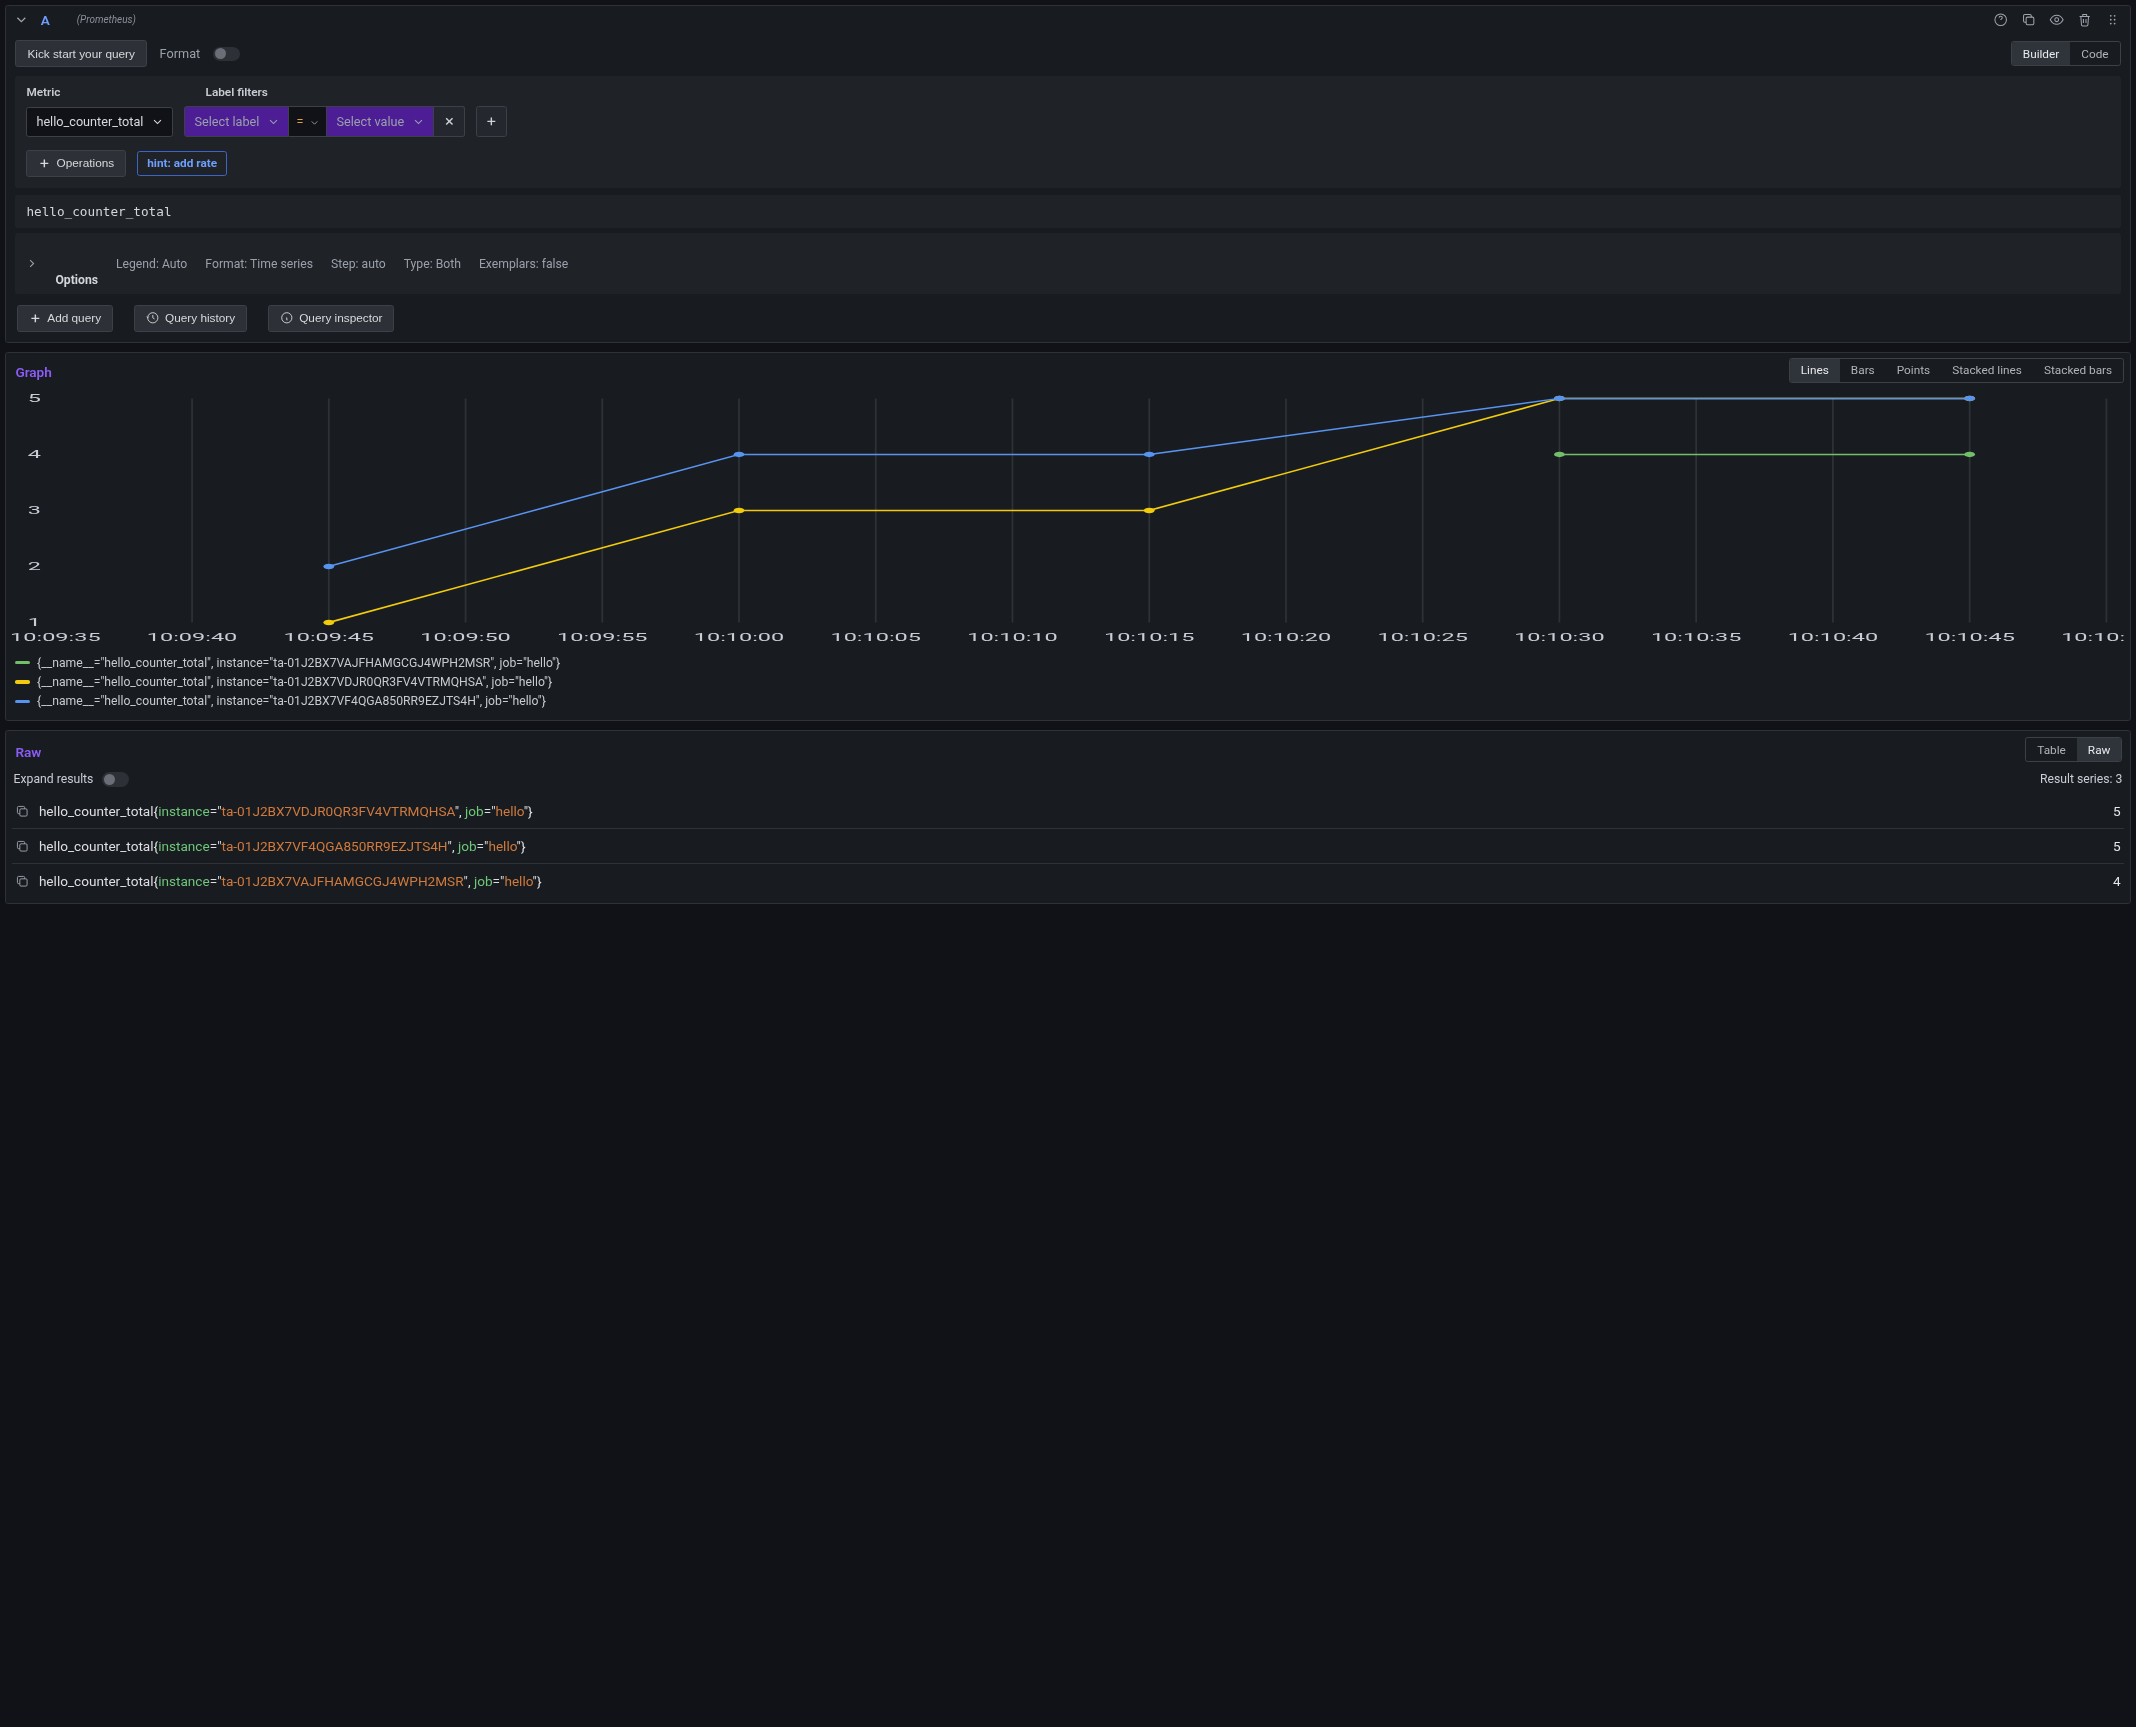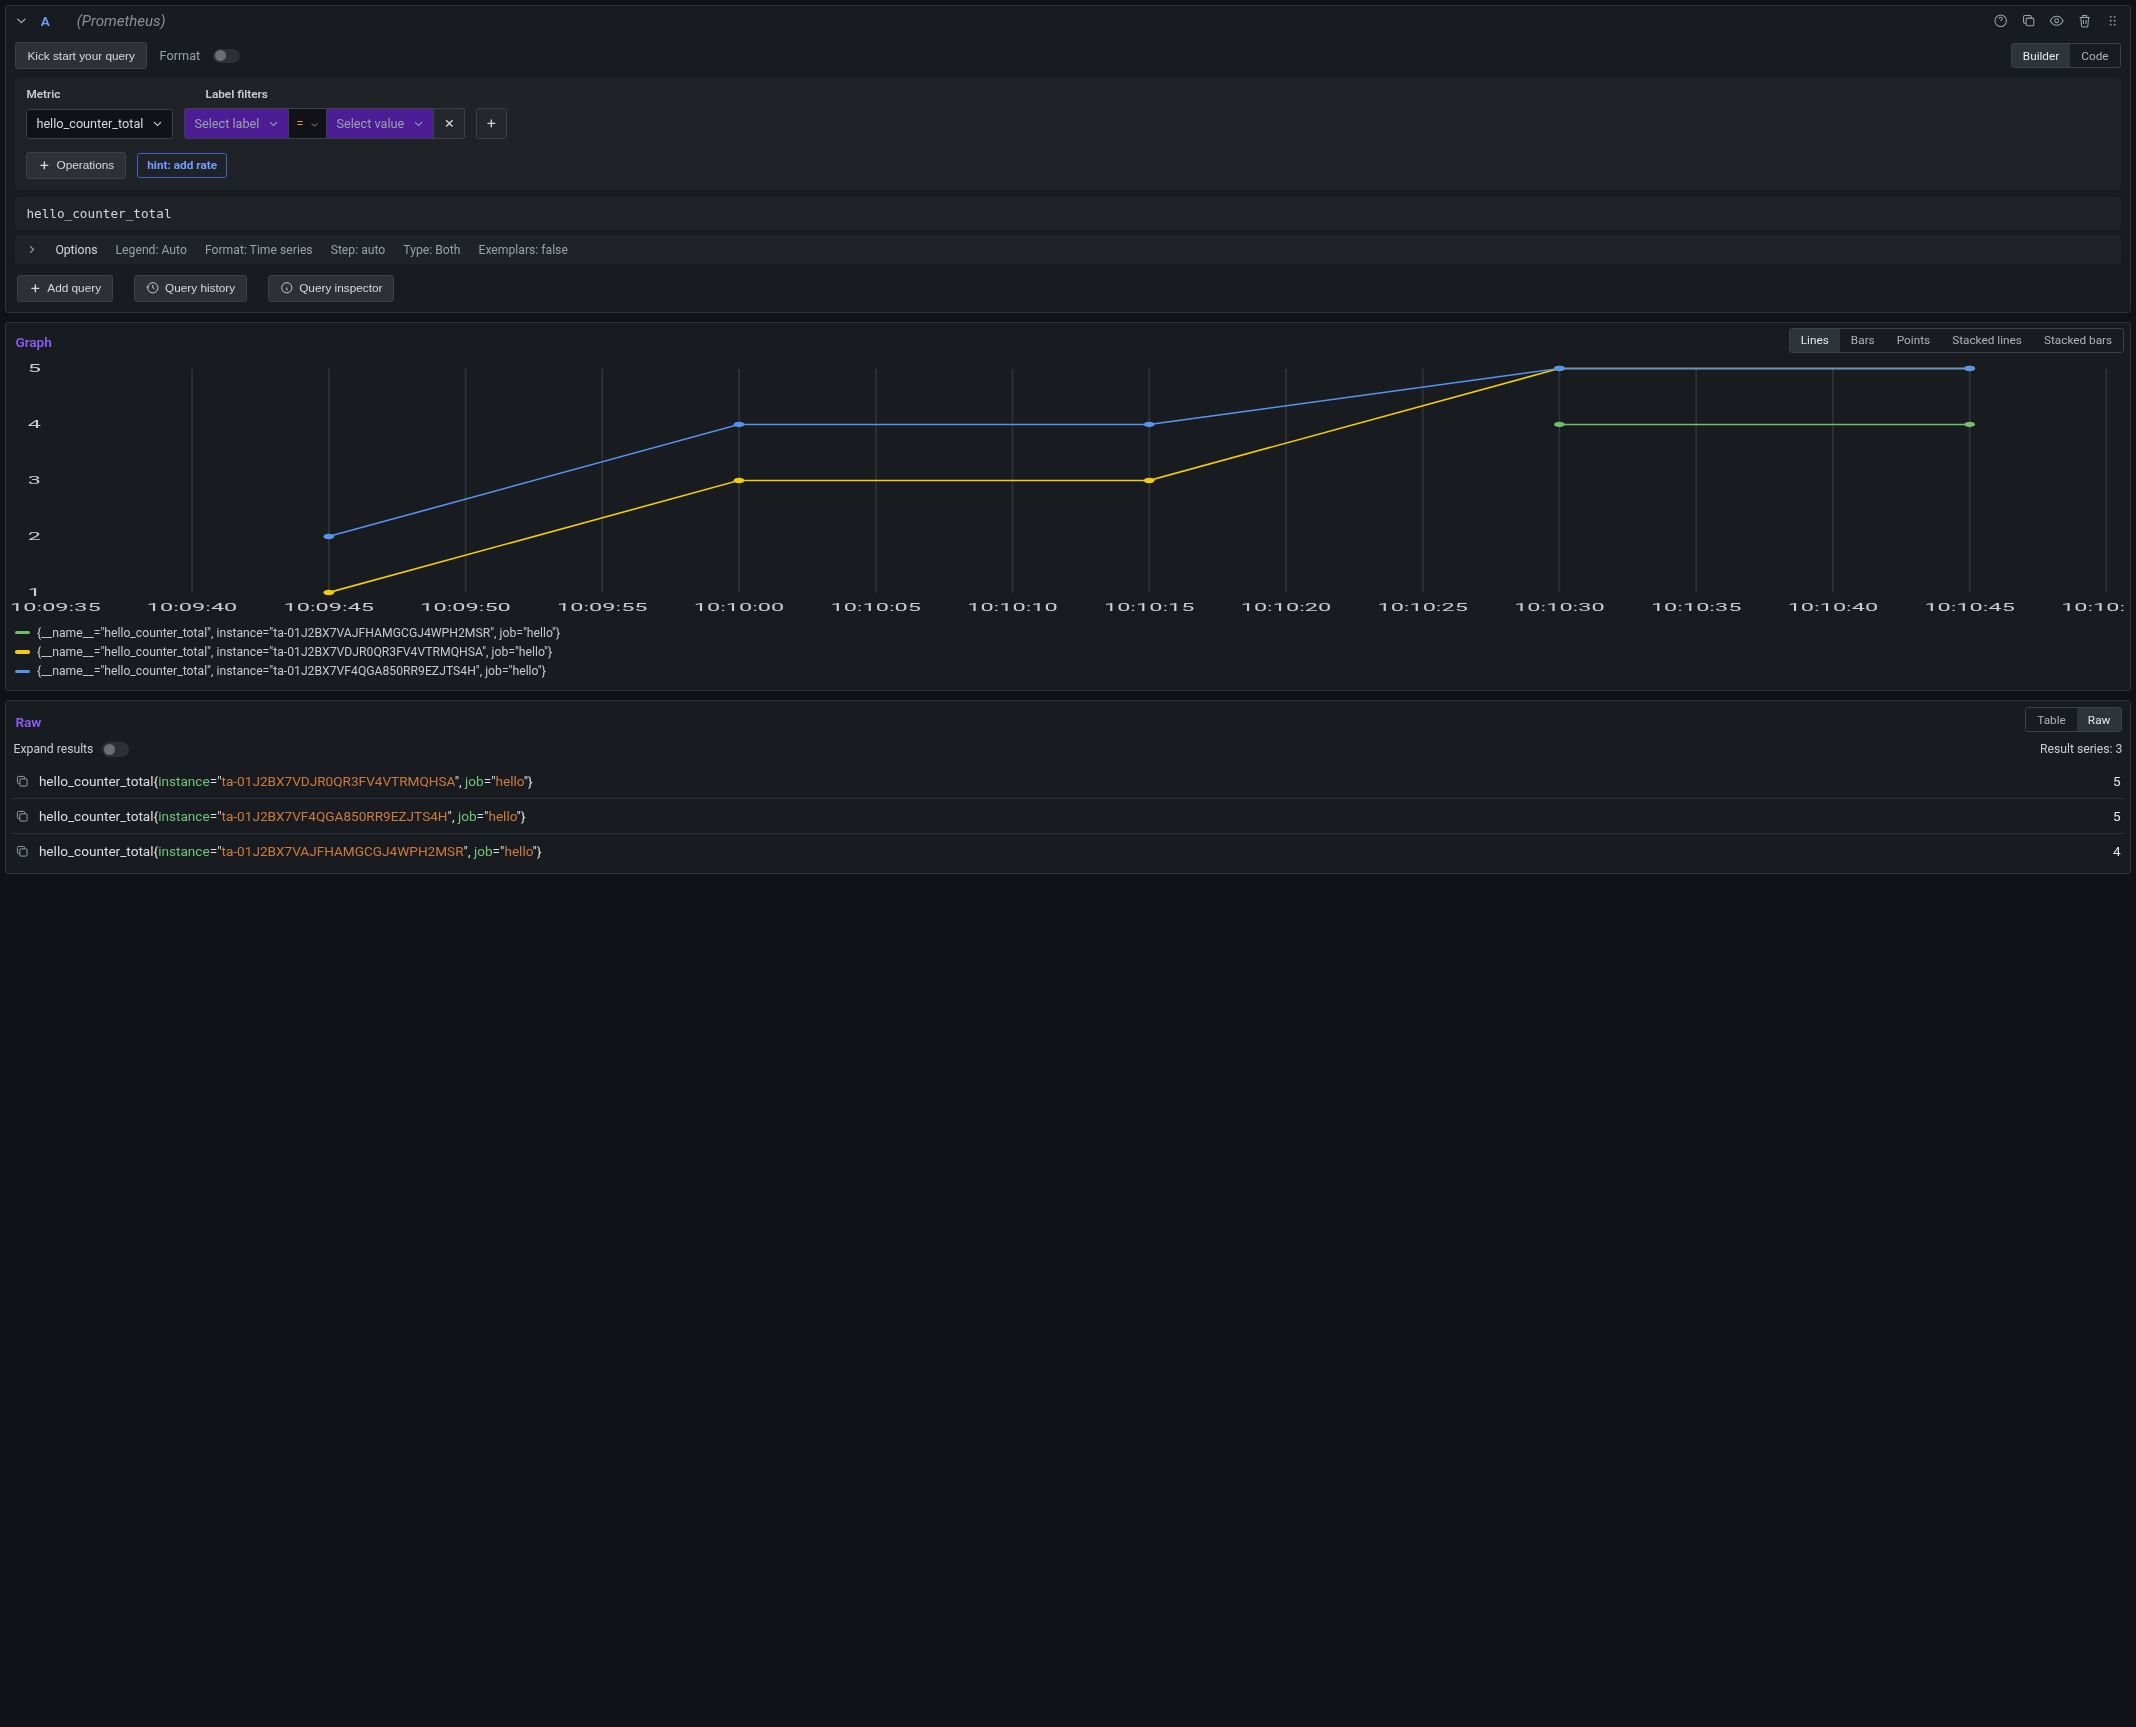--- a/index.html
+++ b/index.html
@@ -19,21 +19,21 @@
 
 
 .qrow-header {
   display: flex;
   align-items: center;
   padding: 5.4px 9px;
 }
 .qrow-header .left { display: flex; align-items: center; gap: 9px; flex: 1; }
 .chev { width: 12.7px; height: 12.7px; color: #a0a5b0; }
 .query-letter { color: #6e9fff; font-weight: 600; font-size: 13.6px; margin-left: 3.6px;}
-.ds-name { color: #8e8e9a; font-style: italic; margin-left: 18px; font-size: 15px; }
+.ds-name { color: #8e8e9a; font-style: italic; margin-left: 18px; font-size: 10px; }
 .header-icons { display: flex; gap: 12.7px; align-items: center; }
 .header-icons .ic { width: 15.4px; height: 15.4px; color: #9fa4ae; cursor: pointer; }
 .header-icons .ic:last-child { color: #9fa4ae; }
 
 
 .qrow-body { padding: 0 9px 9px 9px; }
 .toolbar1 {
   display: flex; align-items: center; gap: 12.7px;
   padding: 7.2px 0 9px 0;
 }
@@ -100,21 +100,21 @@
 .query-text {
   background: #1f2226; border-radius: 2.7px; padding: 9px 11px;
   font-family: ui-monospace, Menlo, Consolas, monospace; font-size: 12.7px; color: #d4d6db;
   margin-bottom: 5.4px;
 }
 
 .options-row {
   background: #1f2226; border-radius: 2.7px; padding: 7.2px 11px;
   display: flex; gap: 18px; align-items:center; font-size: 12.2px; color: #9aa0ab;
 }
-.options-row .strong { color: #d4d6db; font-weight:400; }
+.options-row .strong { color: #d4d6db; font-weight:700;margin-top:32px; }
 
 .bottom-actions { display:flex; gap: 21px; padding: 11px 1.8px 1.8px 1.8px;}
 
 
 .section-title { font-size: 13.6px; font-weight:600; color:#8b5cf6; padding: 7.2px 3.6px 3.6px 3.6px; }
 .graph-head { display:flex; align-items:center; padding: 3.6px 5.4px 0 5.4px;}
 .graph-head .spacer{ flex:1;}
 .chart-wrap { position:relative; height:253px; margin:9px 5.4px 3.6px 5.4px;}
 .chart-wrap svg { width:100%; height:100%; }
 .axis-label { fill:#ccccd8; font-size:13px;}

